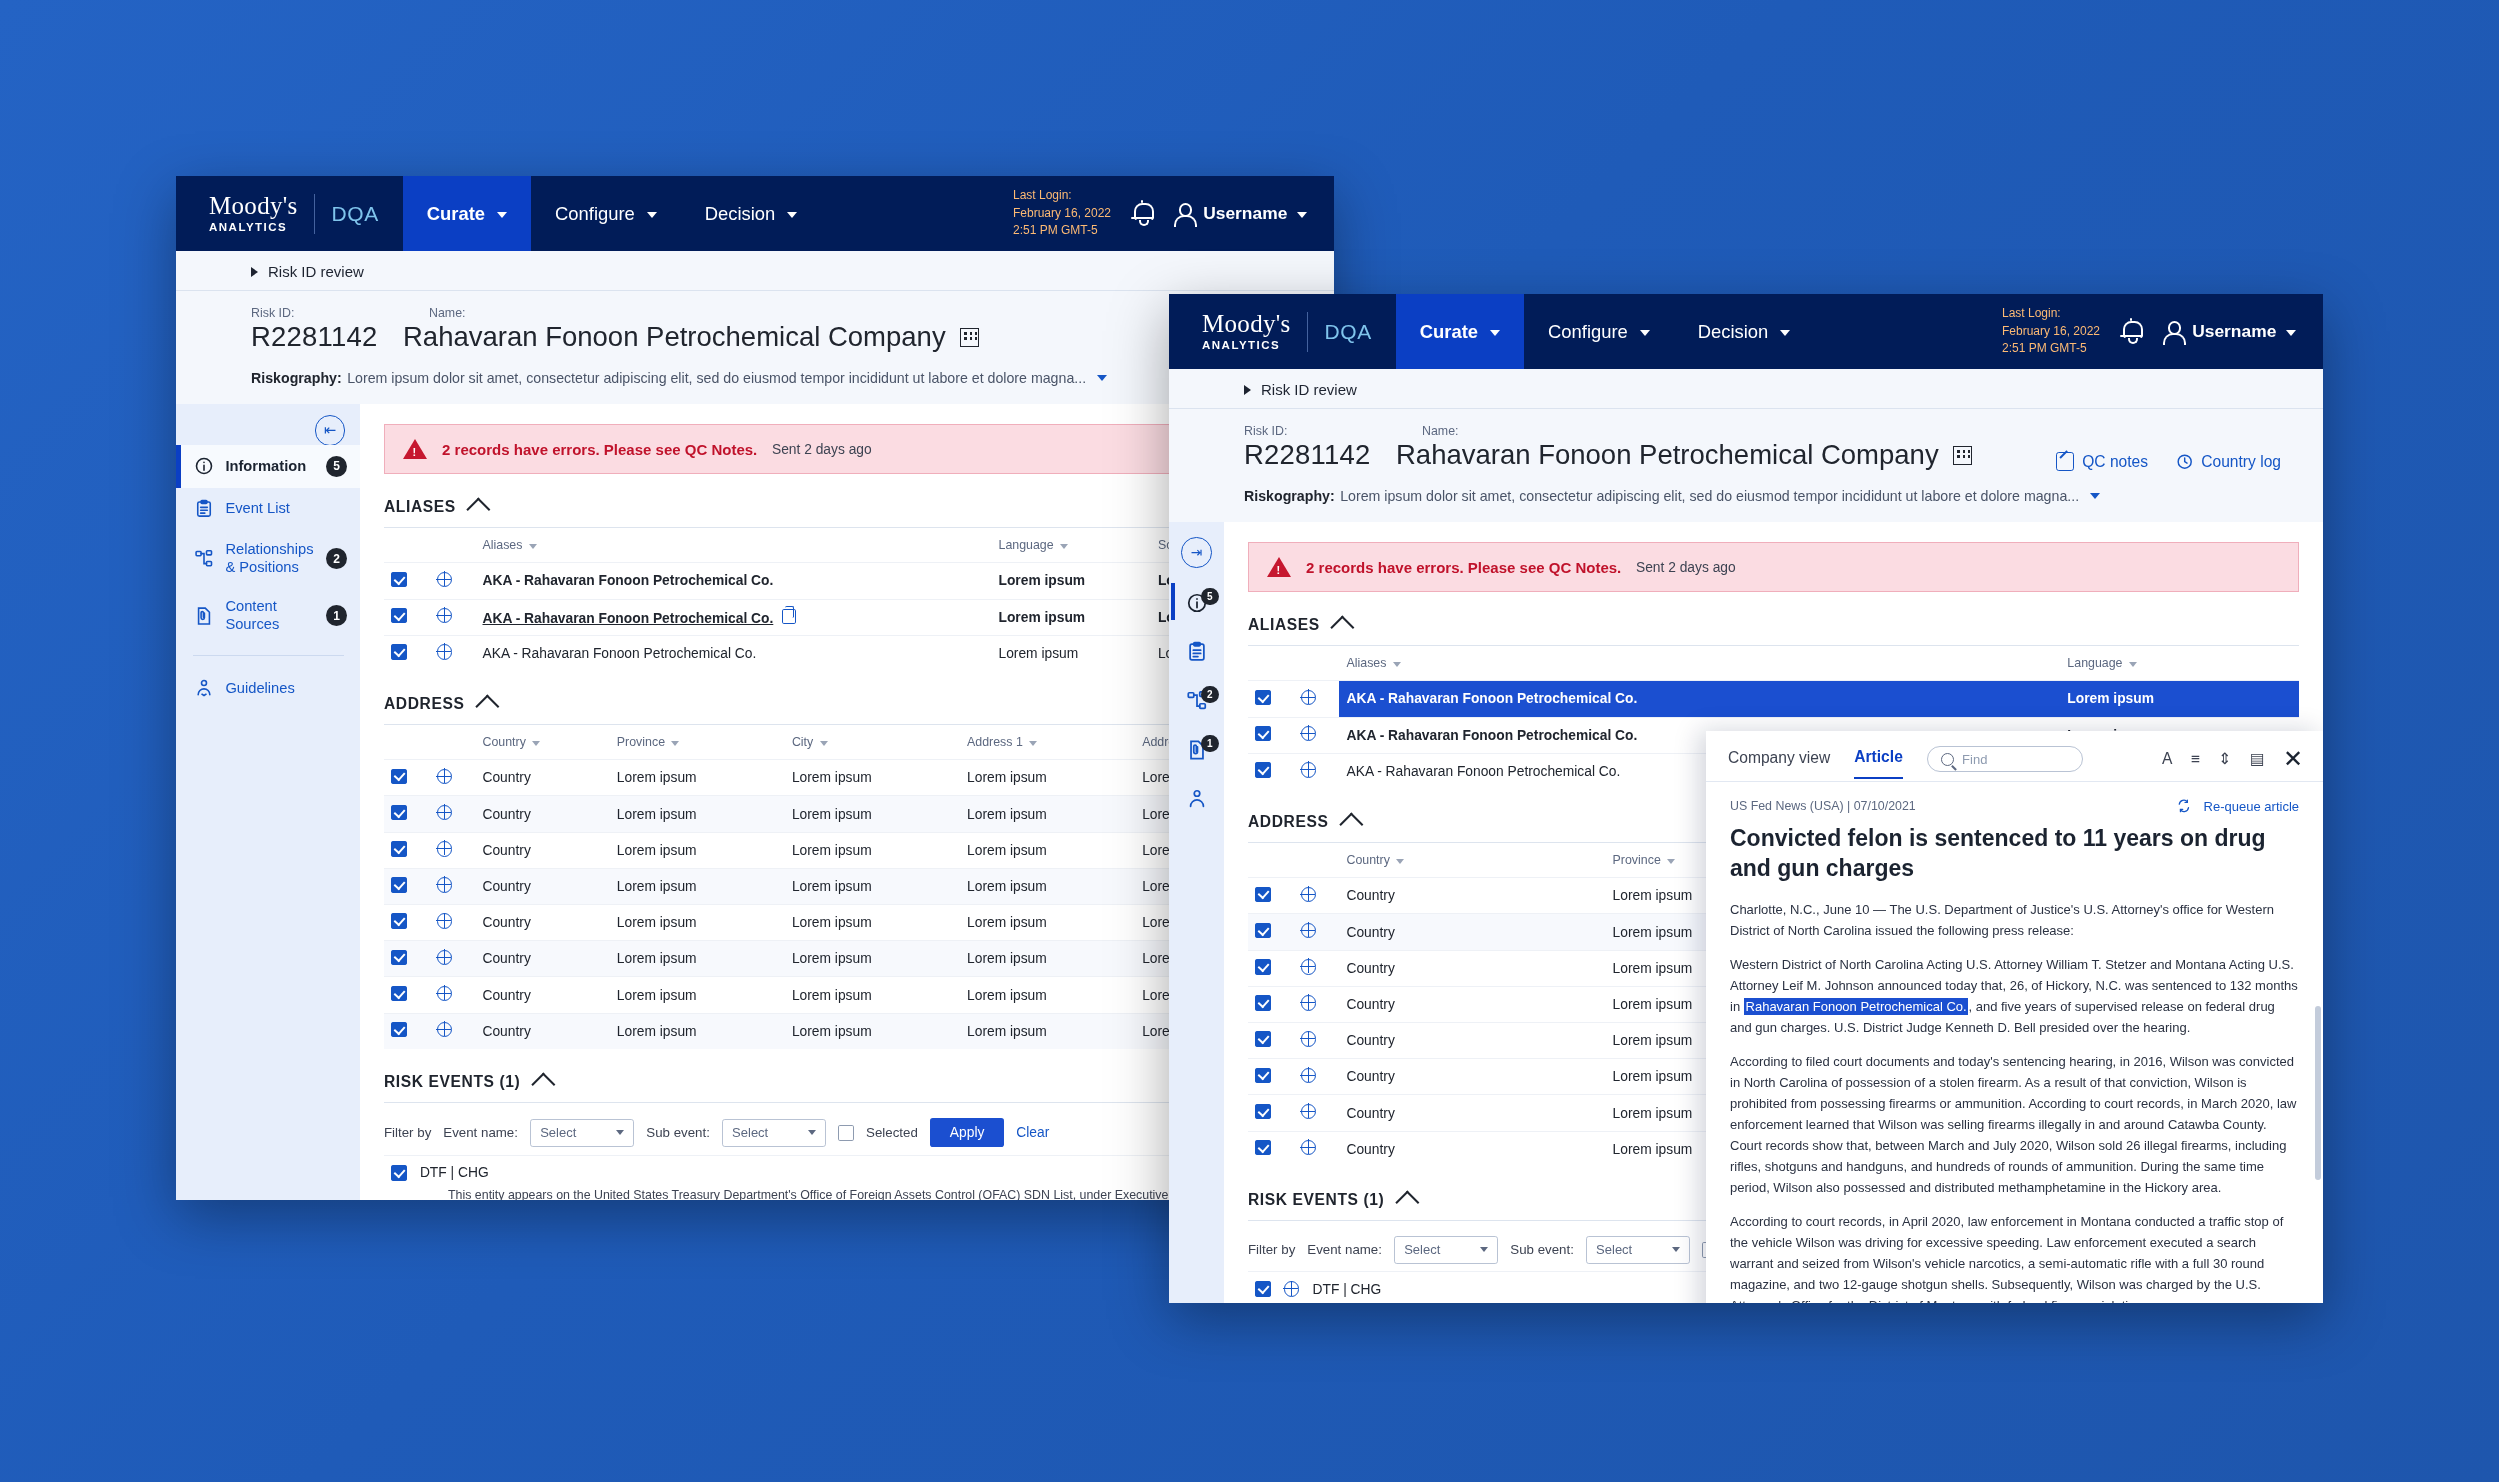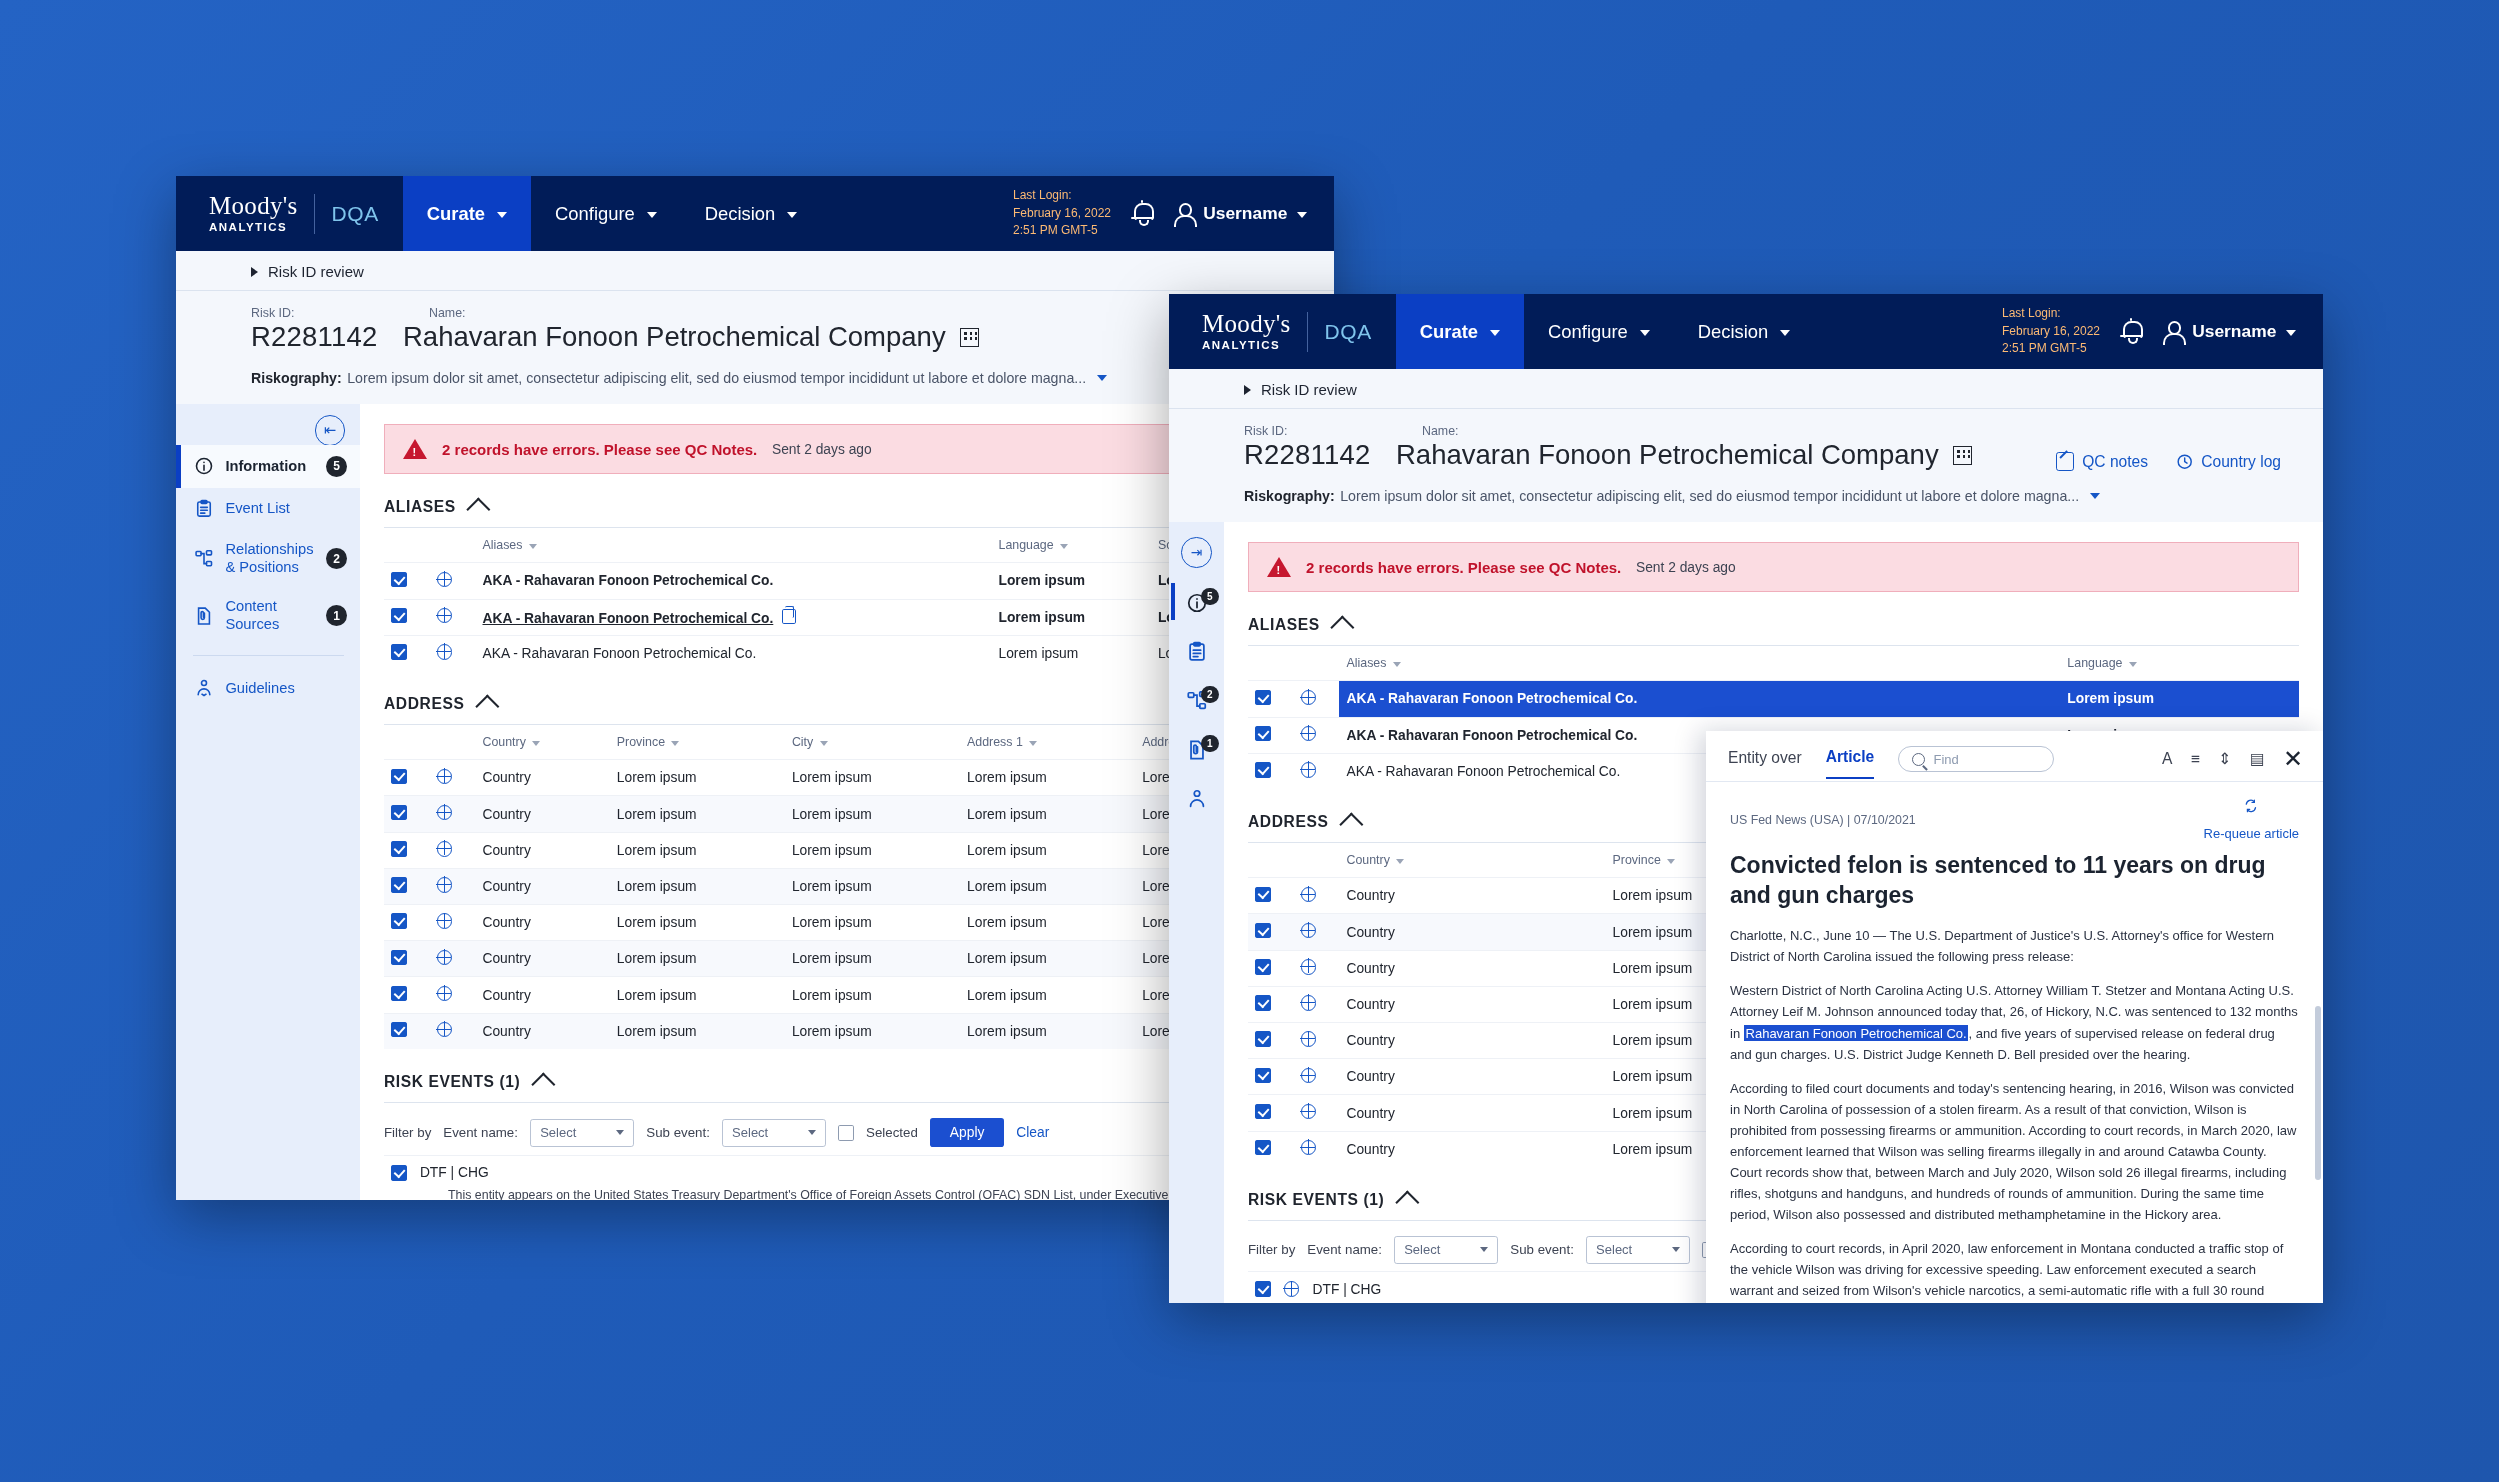--- a/index.html
+++ b/index.html
@@ -124,21 +124,21 @@
   .dtabs{display:flex;align-items:center;gap:24px;padding:14.7px 20px 0 22px;border-bottom:0.9px solid #e2e8f2;}
   .dtab{font-size:15.6px;color:#3d4352;padding-bottom:11px;cursor:pointer;}
   .dtab.on{color:#0b3fc4;font-weight:700;border-bottom:2.8px solid #0b3fc4;}
   .findbox{display:flex;align-items:center;gap:8.3px;border:0.9px solid #b9c3d4;border-radius:14.7px;padding:4.6px 13px;margin-bottom:9.2px;width:128px;color:#8e9bb0;font-size:13px;}
   .mag{width:11px;height:11px;border:1.8px solid #5c6880;border-radius:50%;position:relative;flex:0 0 11px;}
   .mag::after{content:"";position:absolute;right:-4.6px;bottom:-3.7px;width:6.4px;height:1.8px;background:#5c6880;transform:rotate(45deg);}
   .dtools{margin-left:auto;display:flex;align-items:center;gap:18.4px;margin-bottom:9.2px;color:#3d4352;font-size:15.6px;}
   .xbtn{font-size:24px;color:#1b2330;cursor:pointer;line-height:1;}
   .dbody{flex:1;overflow:hidden;padding:16.5px 24px 0 24px;}
   .srcline{display:flex;align-items:center;font-size:12.4px;color:#5c6880;}
-  .requeue{margin-left:auto;color:#1556c6;font-size:13px;display:flex;align-items:center;gap:13px;cursor:pointer;flex-direction:column;}
+  .requeue{margin-left:auto;color:#1556c6;font-size:13px;display:flex;gap:13px;cursor:pointer;}
   .artitle{font-size:23px;font-weight:700;color:#1b2330;line-height:1.32;margin:9.2px 0 14.7px 0;}
   .artp{font-size:13px;color:#2b3242;line-height:1.62;margin:0 0 13px 0;}
   .hl{background:#1b4fd0;color:#fff;padding:0.9px 1.8px;}
 
   .scrollbar{position:absolute;right:1.8px;top:275px;width:6.4px;height:174px;background:#c3ccdb;border-radius:3.7px;}
 </style>
 </head>
 <body>
 
 <div class="window win-back">
@@ -733,21 +733,21 @@
           <span class="globe"></span>
           <span style="font-size:13.8px;color:#20252e;">DTF | CHG</span>
         </div>
         <div style="font-size:12.4px;color:#3d4352;line-height:1.6;padding:0 7.3px 0 64px;">This entity appears on the United States Treasury Department's Offi... (Non-proliferation) and under programs IFSR (Iranian Financial Sanct...</div>
       </div>
 
     </div>
 
     <div class="drawer">
       <div class="dtabs">
-        <div class="dtab"><span>Entity over</span></div>
+        <div class="dtab"><span>Company view</span></div>
         <div class="dtab on"><span>Article</span></div>
         <div class="findbox">
           <span class="mag"></span>
           <span>Find</span>
         </div>
         <div class="dtools">
           <span>A</span>
           <span>≡</span>
           <span>⇕</span>
           <span>▤</span>

